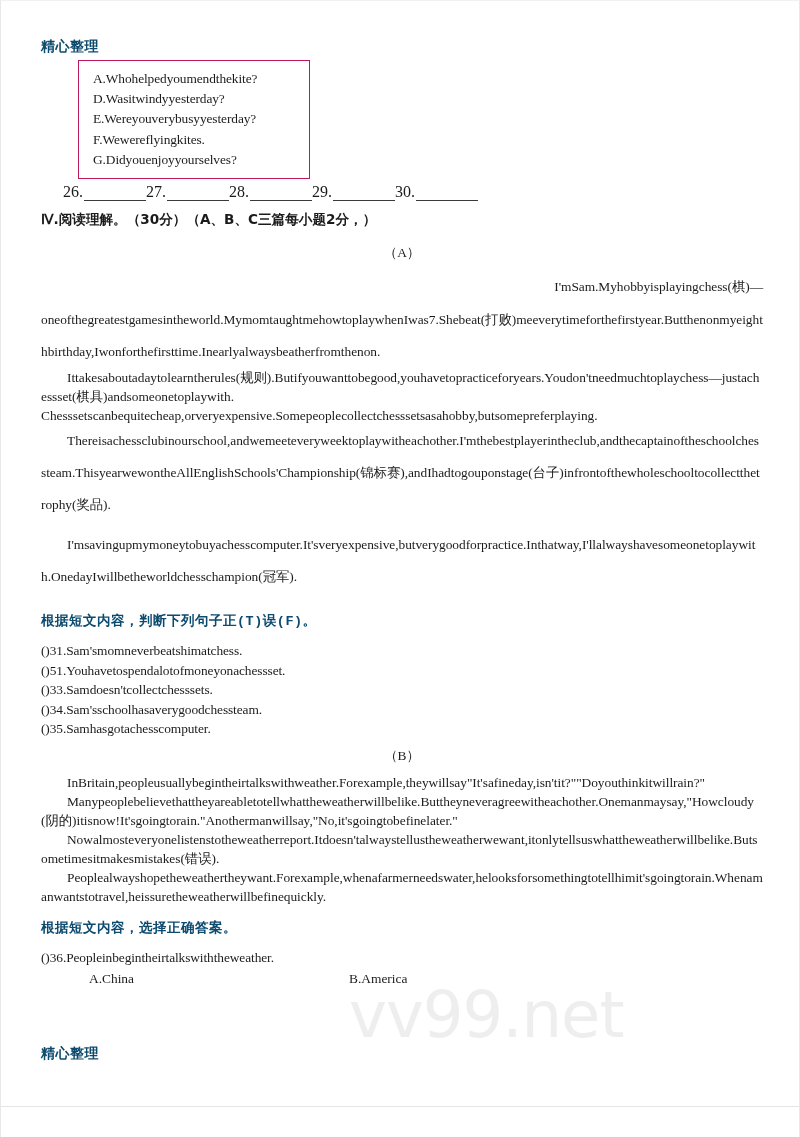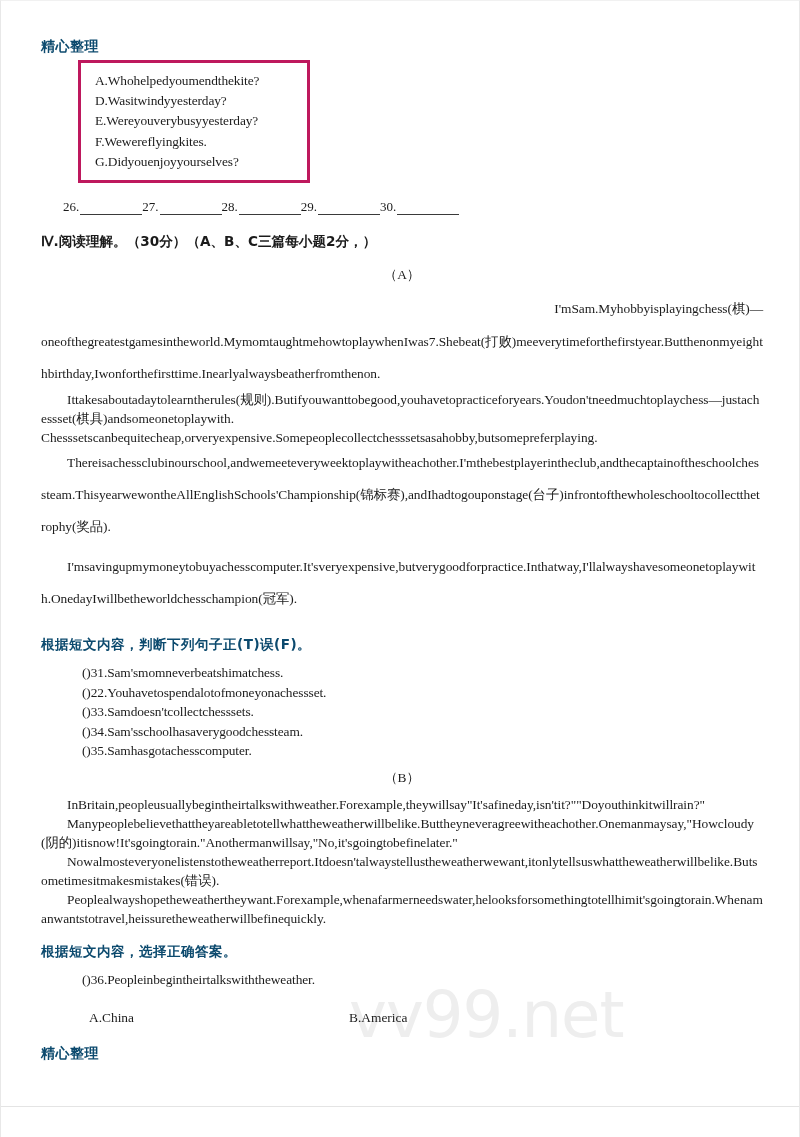--- a/index.html
+++ b/index.html
@@ -44,20 +44,21 @@
   .cn-head {
     font-family: "DejaVu Sans", "Liberation Sans", sans-serif;
     font-weight: bold;
     font-size: 14px;
     line-height: 18px;
     letter-spacing: 0.5px;
     color: #0c4a6e;
   }
   .cn-head.sub {
     font-size: 13.5px;
+    font-family: Liberation Mono, monospace;
   }
   .para {
     font-size: 13.4px;
     line-height: 19px;
     text-align: left;
     letter-spacing: -0.05px;
     word-break: break-all;
     color: #1b1b1b;
   }
   .para.indent {
@@ -72,82 +73,81 @@
   }
   .centered {
     text-align: center;
     font-size: 13.4px;
   }
 
   
   .option-box {
     margin-left: 37px;
     width: 232px;
-    border: 3px solid #be185d;
+    border: 1px solid #be185d;
     box-sizing: border-box;
     padding: 8px 0 8px 14px;
     margin-top: 5px;
   }
   .option-box .opt {
     font-size: 13.4px;
     line-height: 20.2px;
     white-space: nowrap;
     letter-spacing: -0.1px;
   }
 
   
   .blanks {
-    margin-top: 16px;
+    margin-top: 4px;
     margin-left: 22px;
     display: flex;
     align-items: center;
-    font-size: 13px;
+    font-size: 16px;
   }
   .blank-item {
     display: inline-flex;
     align-items: flex-end;
     white-space: nowrap;
   }
   .blank-line {
     display: inline-block;
     width: 62px;
     border-bottom: 1px solid #3a3a3a;
     height: 13px;
     margin-left: 1px;
   }
 
   
   .section-line {
-    margin-top: 16px;
+    margin-top: 8px;
     font-family: "DejaVu Sans", "Liberation Sans", sans-serif;
     font-weight: bold;
     font-size: 13.6px;
     line-height: 20px;
     letter-spacing: 0px;
   }
   .section-line .roman {
     font-family: "Liberation Serif", serif;
   }
 
   
   .q-list {
     margin-top: 10px;
   }
   .q-item {
     font-size: 13.4px;
     line-height: 19.6px;
     letter-spacing: -0.1px;
     white-space: nowrap;
-    margin-left: 41px;
   }
   .choice-row {
     font-size: 13.4px;
     line-height: 19.6px;
     display: flex;
-    margin-top: 18px;
+    margin-top: 1px;
   }
   .choice-a { margin-left: 48px; }
   .choice-b { margin-left: 215px; }
 
   .gap-sm { height: 8px; }
   .gap-md { height: 14px; }
   .gap-lg { height: 20px; }
 
   
   .watermark {
@@ -232,21 +232,21 @@
     <div class="gap-sm"></div>
 
     <div class="para indent loose2">I'msavingupmymoneytobuyachesscomputer.It'sveryexpensive,butverygoodforpractice.Inthatway,I'llalwayshavesomeonetoplaywith.OnedayIwillbetheworldchesschampion(冠军).</div>
 
     <div class="gap-lg"></div>
 
     <div class="cn-head sub">根据短文内容，判断下列句子正(T)误(F)。</div>
 
     <div class="q-list">
       <div class="q-item">()31.Sam'smomneverbeatshimatchess.</div>
-      <div class="q-item">()22.Youhavetospendalotofmoneyonachessset.</div>
+      <div class="q-item">()51.Youhavetospendalotofmoneyonachessset.</div>
       <div class="q-item">()33.Samdoesn'tcollectchesssets.</div>
       <div class="q-item">()34.Sam'sschoolhasaverygoodchessteam.</div>
       <div class="q-item">()35.Samhasgotachesscomputer.</div>
     </div>
 
     <div class="gap-sm"></div>
 
     <div class="centered">（B）</div>
 
     <div class="gap-sm"></div>

